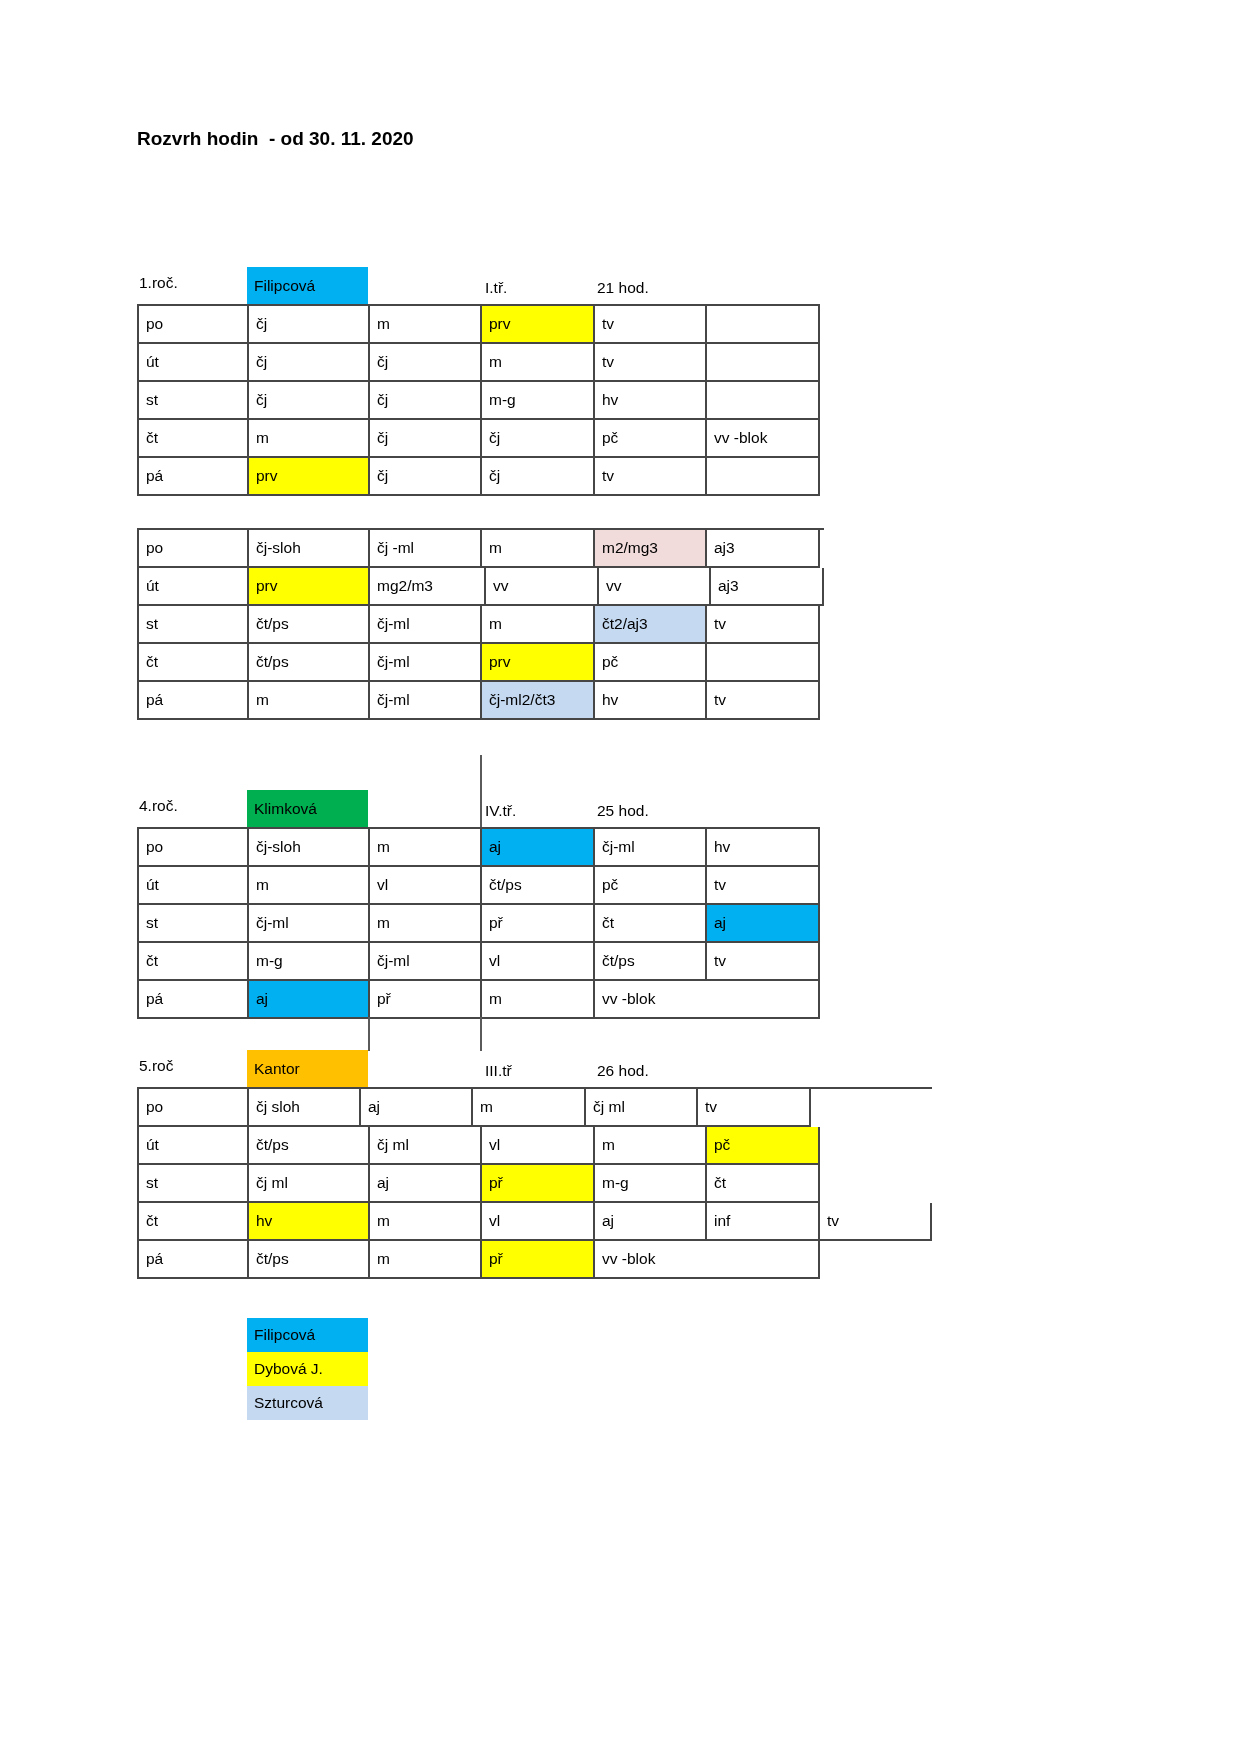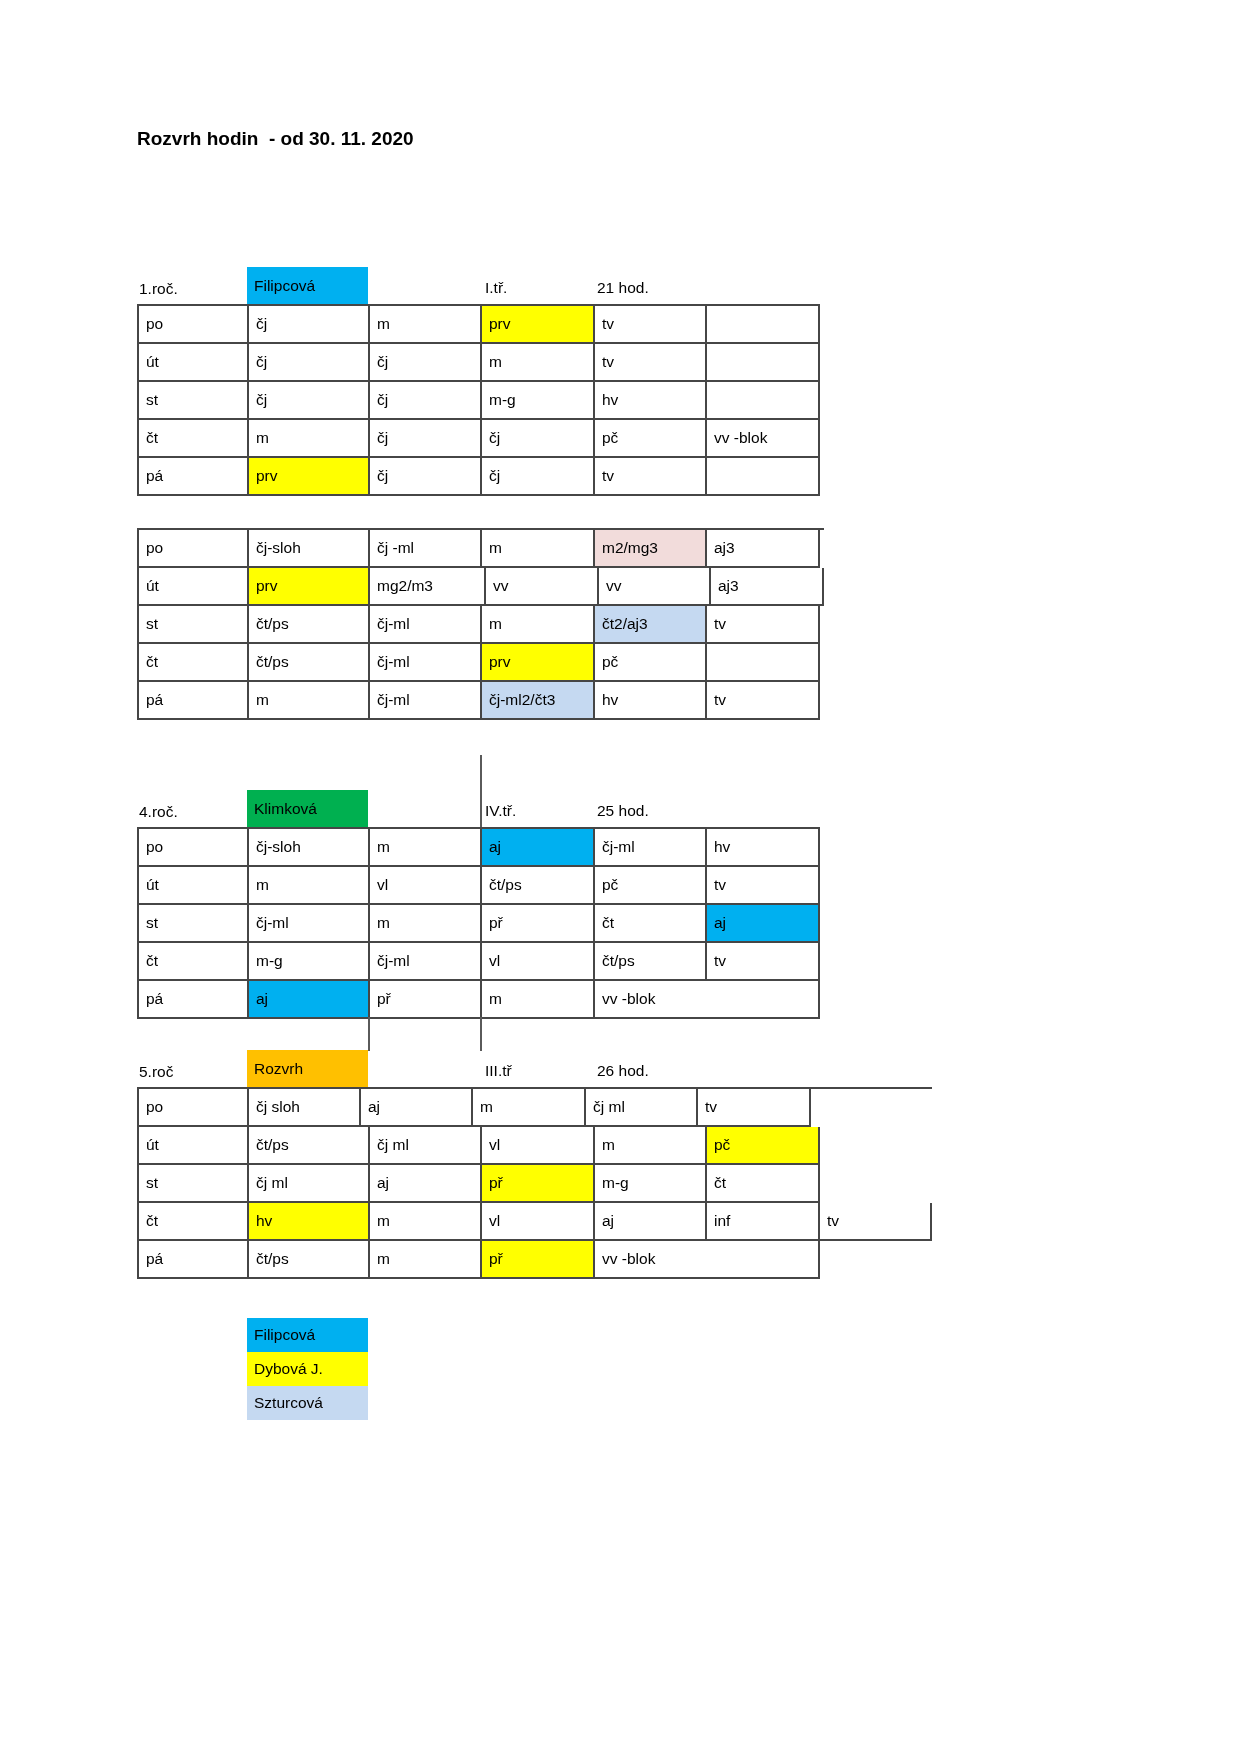--- a/index.html
+++ b/index.html
@@ -19,21 +19,21 @@
   .time-label{position:absolute;top:0;white-space:nowrap;}
   .time-label:nth-child(1){left:253px}
   .time-label:nth-child(2){left:374px}
   .time-label:nth-child(3){left:486px}
   .time-label:nth-child(4){left:599px}
   .time-label:nth-child(5){left:711px}
   .time-label:nth-child(6){left:824px}
 
   .block{position:absolute;left:137px;}
   .block-header{position:relative;height:37px;font-size:15.5px;}
-  .grade{position:absolute;left:2px;bottom:6px;white-space:nowrap;margin-top:16px;}
+  .grade{position:absolute;left:2px;bottom:12px;white-space:nowrap;margin-top:16px;}
   .teacher-cell{
     position:absolute;left:110px;top:0;width:121px;height:37px;
     box-sizing:border-box;display:flex;align-items:center;padding-left:7px;
     white-space:nowrap;
   }
   .class-label{position:absolute;left:348px;bottom:7px;white-space:nowrap;}
   .hours-label{position:absolute;left:460px;bottom:7px;white-space:nowrap;}
 
   .tt{display:inline-block;border-top:2px solid #464646;}
   .tt-row{display:flex;border-left:2px solid #464646;}
@@ -177,21 +177,21 @@
             <div class="cell" style="width: 113px;">tv</div>
           </div><div class="tt-row">
             <div class="cell" style="width: 110px;">pá</div>
             <div class="cell" style="width: 121px; background: rgb(0, 176, 240);">aj</div>
             <div class="cell" style="width: 112px;">př</div>
             <div class="cell" style="width: 113px;">m</div>
             <div class="cell" style="width: 225px;">vv -blok</div>
           </div></div></div>
       <div class="block" style="top: 1050px;"><div class="block-header">
           <span class="grade">5.roč</span>
-          <div class="teacher-cell" style="background: rgb(255, 192, 0);">Rozvrh</div>
+          <div class="teacher-cell" style="background: rgb(255, 192, 0);">Kantor</div>
           <span class="class-label">III.tř</span>
           <span class="hours-label">26 hod.</span>
         </div><div class="tt"><div class="tt-row">
             <div class="cell" style="width: 110px;">po</div>
             <div class="cell" style="width: 112px;">čj sloh</div>
             <div class="cell" style="width: 112px;">aj</div>
             <div class="cell" style="width: 113px;">m</div>
             <div class="cell" style="width: 112px;">čj ml</div>
             <div class="cell" style="width: 113px;">tv</div>
           </div><div class="tt-row">

